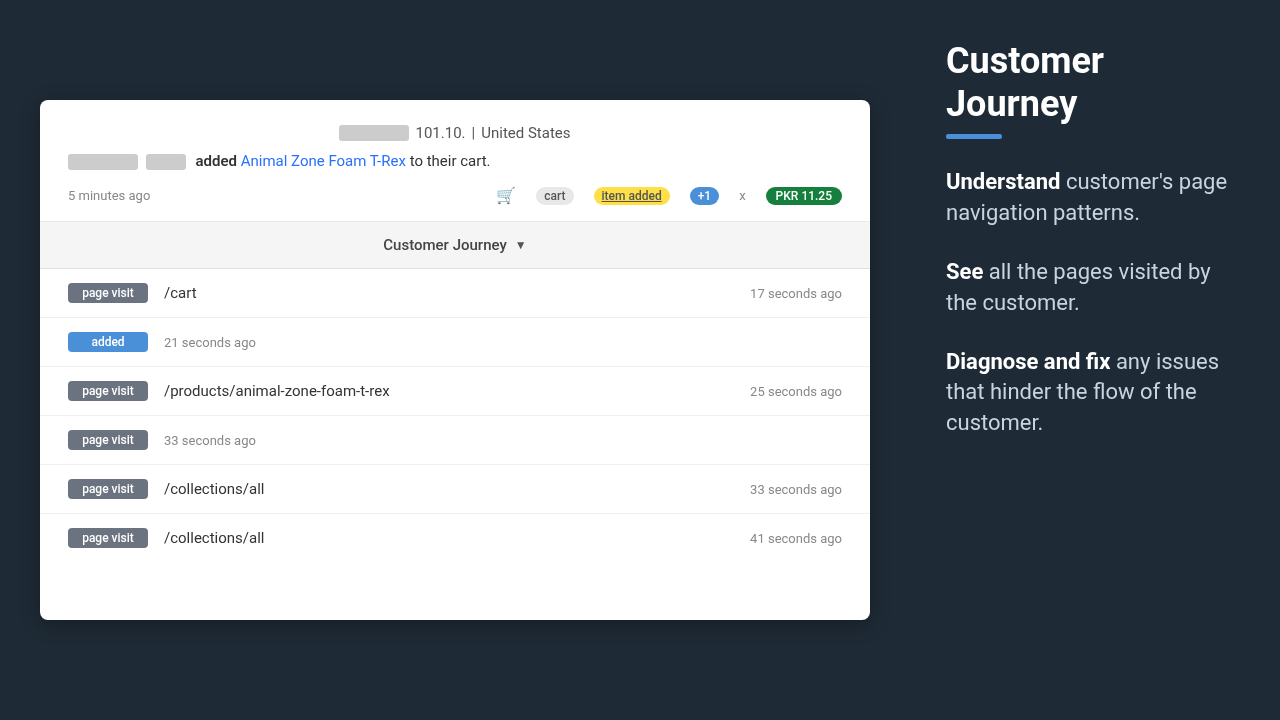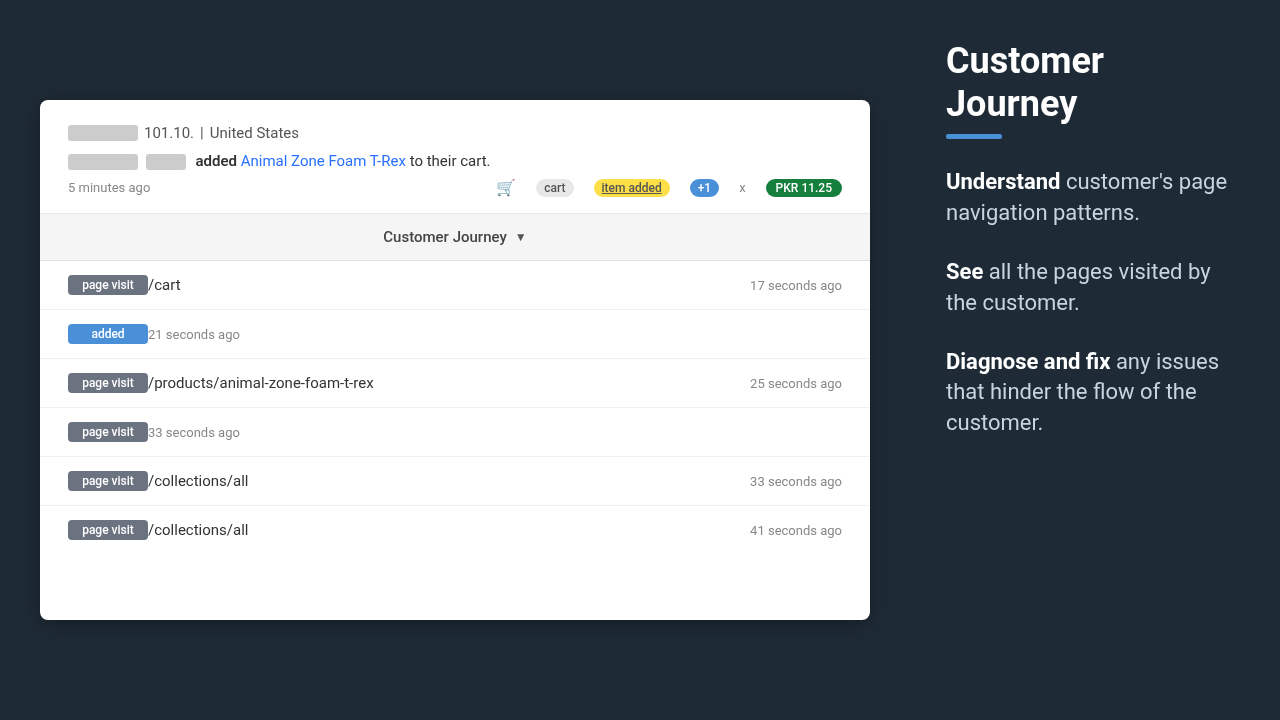--- a/index.html
+++ b/index.html
@@ -35,38 +35,39 @@
       border-bottom: 1px solid #e8e8e8;
     }
 
     .ip-location {
       font-size: 15px;
       color: #555;
       margin-bottom: 10px;
       display: flex;
       align-items: center;
       gap: 6px;
+      justify-content: center;
     }
 
     .ip-blur {
       display: inline-block;
       background: #ccc;
       border-radius: 3px;
       color: transparent;
       user-select: none;
     }
 
     .ip-text {
       color: #555;
     }
 
     .activity-line {
       font-size: 15px;
       color: #333;
-      margin-bottom: 8px;
+      margin-bottom: 16px;
     }
 
     .activity-line .user-blur {
       display: inline-block;
       background: #ccc;
       border-radius: 3px;
       color: transparent;
       user-select: none;
       margin-right: 4px;
     }
@@ -164,21 +165,21 @@
     
     .journey-list {
       padding: 0;
     }
 
     .journey-item {
       display: flex;
       align-items: center;
       padding: 14px 28px;
       border-bottom: 1px solid #f0f0f0;
-      gap: 0;
+      gap: 16px;
     }
 
     .journey-item:last-child {
       border-bottom: none;
     }
 
     .tag {
       display: inline-block;
       padding: 3px 10px;
       border-radius: 4px;

